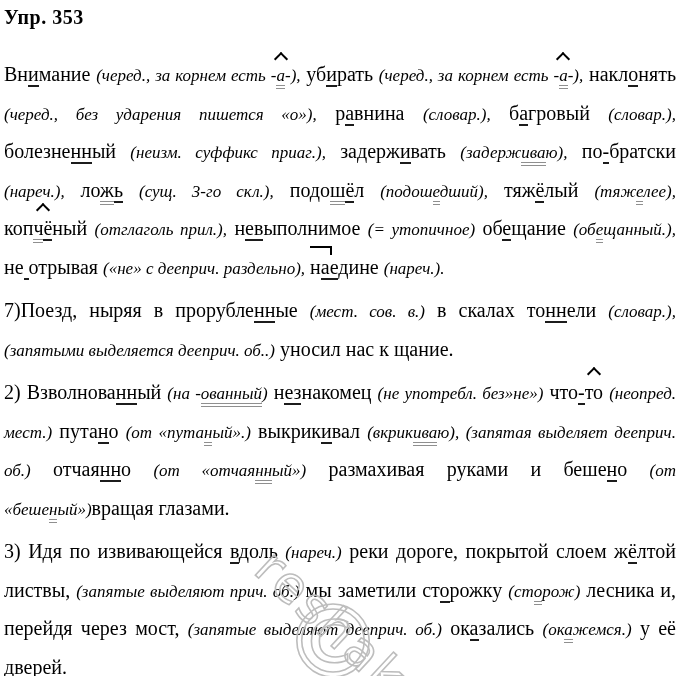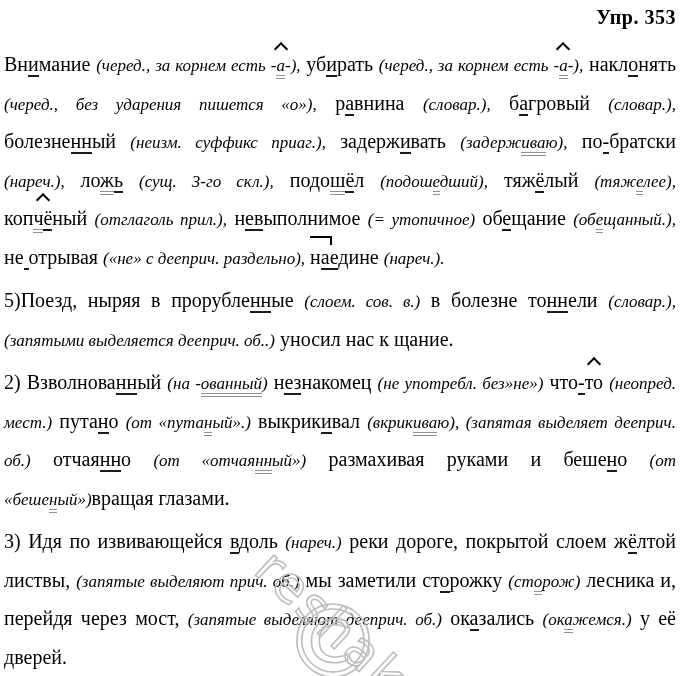--- a/index.html
+++ b/index.html
@@ -4,29 +4,29 @@
 <style>
   html,body { margin:0; padding:0; }
   body {
     width:681px; height:676px;
     background:#ffffff; color:#000;
     font-family:"Liberation Serif", serif;
     position:relative; overflow:hidden;
   }
   .page { padding:4px 5px 0 4px; position:relative; z-index:1; }
   .hdr {
-    display:flex; justify-content:space-between; align-items:flex-end;
-    font-size:20px; line-height:26px;flex-direction:column;
+    display:flex; justify-content:space-between; align-items:center;
+    font-size:20px; line-height:26px;
   }
   .hdr .ex { font-weight:bold; letter-spacing:0.5px; }
   p.txt {
     font-size:20px; line-height:36.5px;
     text-align:justify; margin:0;
   }
-  p.txt.first { margin-top:16px; }
+  p.txt.first { margin-top:26px; }
   p.txt.gap { margin-top:5px; }
   .i { font-style:italic; font-size:17px; }
   .u { border-bottom:2px solid #1c1c1c; }
   .u2 { border-bottom:4px double #8f8f8f; }
   .caret { position:relative; }
   .caret::before {
     content:""; position:absolute; left:50%; top:-12px;
     width:8px; height:8px;
     border-left:2.5px solid #000; border-top:2.5px solid #000;
     transform:translateX(-50%) rotate(45deg);
@@ -51,21 +51,21 @@
   }
 </style>
 </head>
 <body>
 
 <div class="page">
   <div class="hdr">
     <span class="ex">Упр. 353</span>
   </div>
   <p class="txt first"><span>Вн</span><span class="u">и</span><span>мание </span><span class="i">(черед., за корнем есть -</span><span class="i u2 caret">а</span><span class="i">-),</span><span> уб</span><span class="u">и</span><span>рать </span><span class="i">(черед., за корнем есть -</span><span class="i u2 caret">а</span><span class="i">-),</span><span> накл</span><span class="u">о</span><span>нять </span><span class="i">(черед., без ударения пишется «о»),</span><span> р</span><span class="u">а</span><span>внина </span><span class="i">(словар.),</span><span> б</span><span class="u">а</span><span>гровый </span><span class="i">(словар.),</span><span> болезне</span><span class="u">нн</span><span>ый </span><span class="i">(неизм. суффикс приаг.),</span><span> задерж</span><span class="u">и</span><span>вать </span><span class="i">(задерж</span><span class="i u2">ива</span><span class="i">ю),</span><span> по</span><span class="u">-</span><span>братски </span><span class="i">(нареч.),</span><span> ло</span><span class="u2">ж</span><span class="u">ь</span><span> </span><span class="i">(сущ. 3-го скл.),</span><span> подо</span><span class="u2">ш</span><span class="u">ё</span><span>л </span><span class="i">(подош</span><span class="i u2">е</span><span class="i">дший),</span><span> тяж</span><span class="u">ё</span><span>лый </span><span class="i">(тяж</span><span class="i u2">е</span><span class="i">лее),</span><span> коп</span><span class="caret"><span class="u2">ч</span><span class="u">ё</span></span><span>ный </span><span class="i">(отглаголь прил.),</span><span> н</span><span class="u">ев</span><span>ыполнимое </span><span class="i">(= утопичное)</span><span> об</span><span class="u">е</span><span>щание </span><span class="i">(об</span><span class="i u2">е</span><span class="i">щанный.),</span><span> не</span><span class="u">&nbsp;</span><span>отрывая </span><span class="i">(«не» с дееприч. раздельно),</span><span> </span><span class="pfx"><span>н</span><span class="u">а</span></span><span class="u">е</span><span>дине </span><span class="i">(нареч.).</span></p>
-  <p class="txt gap"><span>5)Поезд, ныряя в прорубле</span><span class="u">нн</span><span>ые </span><span class="i">(слоем. сов. в.)</span><span> в болезне то</span><span class="u">нн</span><span>ели </span><span class="i">(словар.), (запятыми выделяется дееприч. об..)</span><span> уносил нас к щание.</span></p>
+  <p class="txt gap"><span>7)Поезд, ныряя в прорубле</span><span class="u">нн</span><span>ые </span><span class="i">(мест. сов. в.)</span><span> в скалах то</span><span class="u">нн</span><span>ели </span><span class="i">(словар.), (запятыми выделяется дееприч. об..)</span><span> уносил нас к щание.</span></p>
   <p class="txt gap"><span>2) Взволнова</span><span class="u">нн</span><span>ый </span><span class="i">(на -</span><span class="i u2">ованный</span><span class="i">)</span><span> н</span><span class="u">ез</span><span>накомец </span><span class="i">(не употребл. без»не»)</span><span> что</span><span class="u">-</span><span class="caret">то</span><span> </span><span class="i">(неопред. мест.)</span><span> пута</span><span class="u">н</span><span>о </span><span class="i">(от «пута</span><span class="i u2">н</span><span class="i">ый».)</span><span> выкрик</span><span class="u">и</span><span>вал </span><span class="i">(вкрик</span><span class="i u2">ива</span><span class="i">ю), (запятая выделяет дееприч. об.)</span><span> отчая</span><span class="u">нн</span><span>о </span><span class="i">(от «отчая</span><span class="i u2">нн</span><span class="i">ый»)</span><span> размахивая руками и беше</span><span class="u">н</span><span>о </span><span class="i">(от «беше</span><span class="i u2">н</span><span class="i">ый»)</span><span>вращая глазами.</span></p>
   <p class="txt gap"><span>3) Идя по извивающейся </span><span class="u">в</span><span>доль </span><span class="i">(нареч.)</span><span> реки дороге, покрытой слоем ж</span><span class="u">ё</span><span>лтой листвы, </span><span class="i">(запятые выделяют прич. об.)</span><span> мы заметили ст</span><span class="u">о</span><span>рожку </span><span class="i">(ст</span><span class="i u2">о</span><span class="i">рож)</span><span> лесника и, перейдя через мост, </span><span class="i">(запятые выделяют дееприч. об.)</span><span> ок</span><span class="u">а</span><span>зались </span><span class="i">(ок</span><span class="i u2">а</span><span class="i">жемся.)</span><span> у её дверей.</span></p>
 </div>
 
 <svg class="wm" width="681" height="676" viewBox="0 0 681 676" aria-hidden="true">
   <text class="wmt" x="252" y="572" transform="rotate(43 252 572)">reshak.ru</text>
   <text class="wmc" x="283" y="677">©</text>
 </svg>
 
 </body></html>

